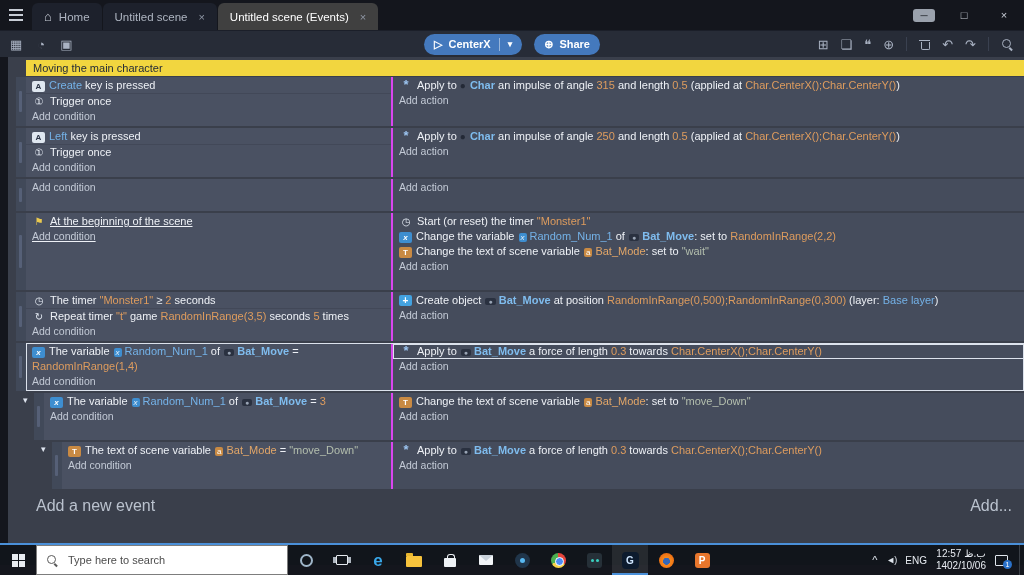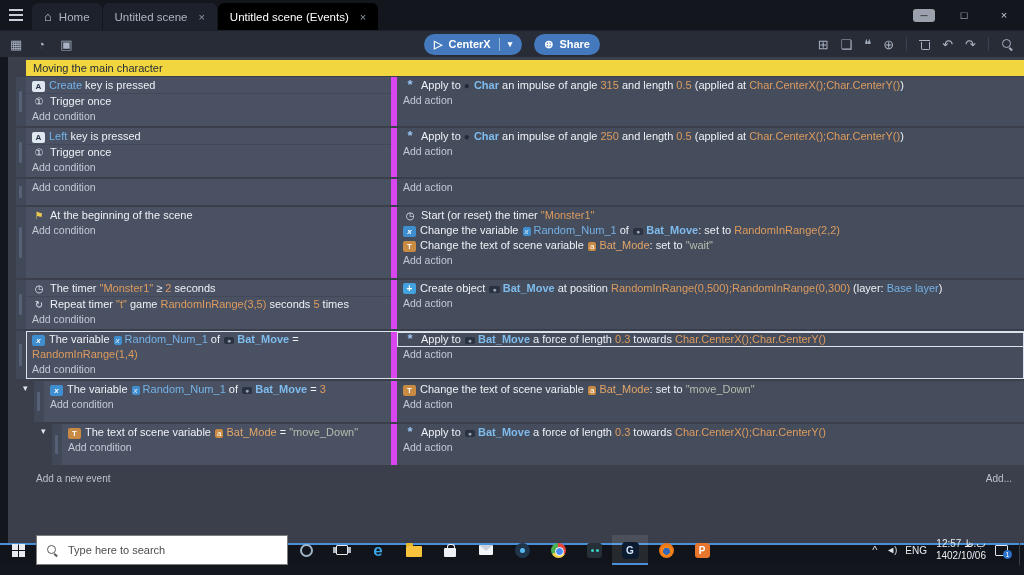--- a/index.html
+++ b/index.html
@@ -4,21 +4,21 @@
 <style>
   *{margin:0;padding:0;box-sizing:border-box}
   html,body{width:1024px;height:575px;overflow:hidden}
   body{font-family:"Liberation Sans",sans-serif;background:#14161d;position:relative;color:#eef1f6}
 
   
   .titlebar{height:30px;background:#14161d;display:flex;align-items:stretch;position:relative}
   .hamburger{width:32px;display:flex;flex-direction:column;justify-content:center;align-items:center;gap:3px;cursor:pointer}
   .hamburger i{display:block;width:14px;height:2px;background:#c8cdd6}
   .tab{display:flex;align-items:center;gap:7px;padding:0 12px;font-size:11.5px;color:#aeb5c1;background:#1d212c;margin:3px 1px 0 0;border-radius:6px 6px 0 0;white-space:nowrap}
-  .tab.active{background:#000000;color:#fff}
+  .tab.active{background:#404040;color:#fff}
   .tab .home-ic{font-size:13px;color:#c8cdd6}
   .tabx{font-size:11px;color:#8f97a5;margin-left:4px}
   .win-controls{margin-left:auto;display:flex;align-items:stretch}
   .wc{width:40px;display:flex;align-items:center;justify-content:center;font-size:11px;color:#c9ced7}
   .wc.min span{background:#9aa1ac;color:#14161d;border-radius:3px;padding:0 7px;line-height:13px;font-size:10px}
 
   
   .toolbar{height:27px;background:#272c37;display:flex;align-items:center;padding:0 10px;position:relative;border-top:1px solid #1b1f29}
   .tb-left{display:flex;gap:15px;color:#a9b2c2;font-size:13px}
   .tb-left span{cursor:pointer}
@@ -42,26 +42,26 @@
   .sheet{position:absolute;top:57px;left:8px;width:1024px;height:486px;background:#3a3f4b;overflow:hidden}
   .events{position:absolute;left:8px;top:2px;width:1008px}
   .comment{margin:1px 0 1px 10px;background:#f2d63f;color:#232b38;font-size:11px;padding:1px 7px;height:16px;line-height:14px;cursor:text}
   .event-row{display:flex;margin-bottom:2px;position:relative}
   .caret{position:absolute;left:-11px;top:2px;color:#dfe5ef;font-size:9px}
   .handle{width:10px;background:#414959;position:relative;flex:none;cursor:grab}
   .handle::after{content:"";position:absolute;left:3px;top:28%;width:3px;height:44%;background:#566077;border-radius:1px}
   .cells{display:flex;flex:1;min-width:0;position:relative}
   .event-row.sel .cells{outline:1px solid #dce2ec;outline-offset:-1px}
   .cond{background:#4a5162;padding:1px 0 2px 0;flex:none}
-  .act{background:#454c5c;flex:1;border-left:6px solid #d946ef;padding:1px 0 10px 0;min-width:0}
+  .act{background:#454c5c;flex:1;border-left:2px solid #d946ef;padding:1px 0 16px 0;min-width:0}
   .line{font-size:11px;color:#eef1f6;line-height:15px;padding:0 6px;cursor:pointer}
   .cond .line + .line{border-top:1px solid rgba(0,0,0,.10)}
   .line.selline{box-shadow:inset 0 0 0 1px #dce2ec}
   .addlink{font-size:10.5px;color:#c3cad6;line-height:15px;padding:0 6px;cursor:pointer}
-  .sheet-footer{display:flex;justify-content:space-between;color:#bac2ce;font-size:10px;padding:6px 12px 0 20px}
+  .sheet-footer{display:flex;justify-content:space-between;color:#bac2ce;font-size:16px;padding:6px 12px 0 20px}
   .sheet-footer span{cursor:pointer}
   .scrollbar{position:absolute;right:0;top:0;width:8px;height:100%;background:#2c313b}
   .scroll-thumb{position:absolute;top:2px;left:1px;width:6px;height:300px;background:#5a6170;border-radius:3px}
 
   
   .seg.plain{color:#eef1f6}
   .seg.param{color:#74b2e8}
   .seg.var{color:#74b2e8}
   .seg.objbold{color:#7fbcee;font-weight:bold}
   .seg.var2{color:#e2a668}
@@ -77,21 +77,21 @@
   .ic-plain{color:#e2e8f1}
   .ic-flag{color:#eac94f}
   .ic-phys{color:#9cc4f0;font-weight:bold;font-size:13px}
   .ic-create{background:#43a2e0;color:#fff;border-radius:2px;font-weight:bold;height:11px;line-height:11px;width:13px}
   .ic-var{background:#3e8ed0;color:#fff;border-radius:2px;font-style:italic;font-weight:bold;height:11px;line-height:11px;font-size:8px;width:13px}
   .ic-vartext{background:#c98a43;color:#fff;border-radius:2px;font-weight:bold;height:11px;line-height:11px;font-size:8px;width:13px}
 
   .bottom-line{position:absolute;top:543px;left:0;width:1024px;height:2px;background:#4a90d9}
 
   
-  .taskbar{position:absolute;top:545px;left:0;width:1024px;height:20px;background:#11151b;display:flex;align-items:flex-end}
+  .taskbar{position:absolute;top:545px;left:0;width:1024px;height:20px;background:#11151b;display:flex;align-items:flex-start}
   .tb-btn{width:36px;height:30px;display:flex;align-items:center;justify-content:center;flex:none;cursor:pointer}
   .tb-btn.active-app{background:rgba(255,255,255,.09);box-shadow:inset 0 -2px 0 #4a90d9}
   .winlogo{width:13px;height:13px;display:grid;grid-template-columns:6px 6px;grid-template-rows:6px 6px;gap:1px}
   .winlogo i{background:#e8ecf1}
   .search-box{width:252px;height:30px;background:#fff;border:1px solid #7d7d7d;display:flex;align-items:center;gap:9px;padding:0 9px;color:#4c4c4c;font-size:11px;flex:none;cursor:text}
   .cortana{width:13px;height:13px;border:2px solid #9fb6c9;border-radius:50%}
   .taskview{width:12px;height:10px;border:1.3px solid #e5e9ee;border-radius:1px;box-shadow:-5px 0 0 -2px #aeb6bf,5px 0 0 -2px #aeb6bf}
   .app-edge{color:#39a7e8;font-size:17px;font-weight:bold;line-height:17px}
   .app-folder{width:16px;height:11px;background:#f7c33c;border-radius:1px;position:relative;margin-top:3px}
   .app-folder::before{content:"";position:absolute;top:-3px;left:0;width:7px;height:3px;background:#e8b62e;border-radius:1px 1px 0 0}
@@ -217,21 +217,21 @@
             <div class="addlink">Add condition</div>
           </div>
           <div class="act">
             <div class="addlink">Add action</div>
           </div>
         </div>
       </div>
       <div class="event-row" style="margin-left: 0px;">
         <div class="handle"></div>
         <div class="cells">
-          <div class="cond" style="width: 365px;">
+          <div class="cond" style="width: 365px; text-decoration: underline;">
             <div class="line"><span class="lic ic-flag">⚑</span><span class="seg plain">At the beginning of the scene</span></div>
             <div class="addlink">Add condition</div>
           </div>
           <div class="act">
             <div class="line"><span class="lic ic-plain">◷</span><span class="seg plain">Start (or reset) the timer </span><span class="seg expr">"Monster1"</span></div>
             <div class="line"><span class="lic ic-var">x</span><span class="seg plain">Change the variable </span><span class="seg chipvar">x</span><span class="seg var">Random_Num_1</span><span class="seg plain"> of </span><span class="seg chipbat">●</span><span class="seg objbold">Bat_Move</span><span class="seg plain">: set to </span><span class="seg expr">RandomInRange(2,2)</span></div>
             <div class="line"><span class="lic ic-vartext">T</span><span class="seg plain">Change the text of scene variable </span><span class="seg chiptxt">a</span><span class="seg var2">Bat_Mode</span><span class="seg plain">: set to </span><span class="seg str">"wait"</span></div>
             <div class="addlink">Add action</div>
           </div>
         </div>

